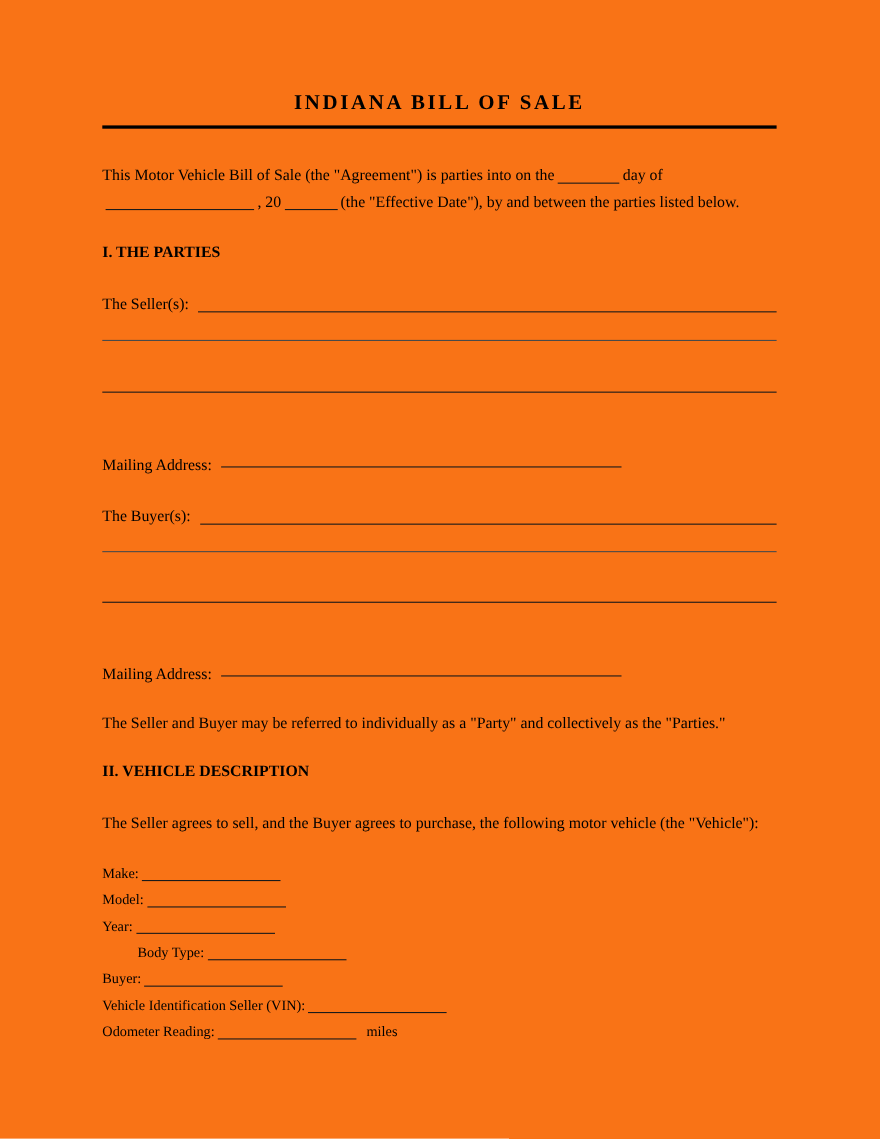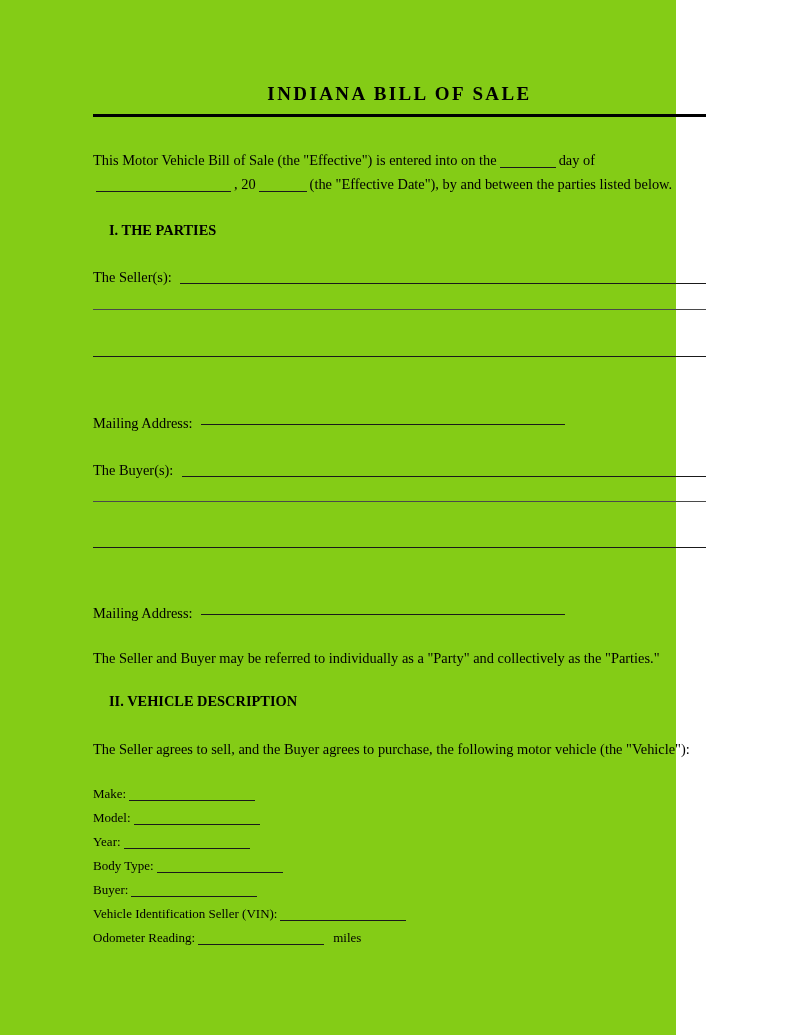--- a/index.html
+++ b/index.html
@@ -13,23 +13,23 @@
     position: relative;
     font-family: "Liberation Serif", "DejaVu Serif", serif;
     color: #000000;
     overflow: hidden;
   }
 
   .page {
     position: absolute;
     left: 0;
     top: 0;
-    width: 676px;
+    width: 800px;
     height: 1035px;
-    background: #84cc16;
+    background: #f97316;
     font-family: Liberation Serif, serif;
   }
 
   
   .doc-title {
     position: absolute;
     left: 93px;
     top: 82px;
     width: 613px;
     text-align: center;
@@ -54,21 +54,20 @@
     font-size: 14.4px;
     line-height: 24px;
     white-space: nowrap;
   }
   .heading {
     position: absolute;
     font-size: 14.4px;
     font-weight: bold;
     line-height: 20px;
     white-space: nowrap;
-    margin-left: 16px;
   }
 
   
   .blank {
     display: inline-block;
     vertical-align: -3px;
     border-bottom: 1.6px solid #1a1a1a;
     height: 11px;
     margin: 0 3px;
   }
@@ -100,21 +99,21 @@
 </style>
 </head>
 <body>
 
 <div class="page">
 
   <div class="doc-title">INDIANA BILL OF SALE</div>
   <div class="title-rule"></div>
 
   <div class="para" style="left:93px; top:148px;">
-    <span>This Motor Vehicle Bill of Sale (the "Effective") is entered into on the</span><span class="blank blank-sm"></span><span>day of</span>
+    <span>This Motor Vehicle Bill of Sale (the "Agreement") is parties into on the</span><span class="blank blank-sm"></span><span>day of</span>
   </div>
 
   <div class="para" style="left:93px; top:172px;">
     <span class="blank blank-lg"></span><span>, 20</span><span class="blank blank-xs"></span><span>(the "Effective Date"), by and between the parties listed below.</span>
   </div>
 
   <div class="heading" style="left:93px; top:220px;">I. THE PARTIES</div>
 
   <div class="para" style="left:93px; top:265px;">The Seller(s):</div>
   <div class="rule" style="left:180px; top:283px; width:526px;"></div>
@@ -143,21 +142,21 @@
   </div>
 
   <div class="field-row" style="top:806px;">
     <span class="field-label">Model:</span><span class="blank blank-md"></span>
   </div>
 
   <div class="field-row" style="top:830px;">
     <span class="field-label">Year:</span><span class="blank blank-md"></span>
   </div>
 
-  <div class="field-row" style="top:854px;">
+  <div class="field-row" style="top:854px;margin-left:32px;">
     <span class="field-label">Body Type:</span><span class="blank blank-md"></span>
   </div>
 
   <div class="field-row" style="top:878px;">
     <span class="field-label">Buyer:</span><span class="blank blank-md"></span>
   </div>
 
   <div class="field-row" style="top:902px;">
     <span class="field-label">Vehicle Identification Seller (VIN):</span><span class="blank blank-md"></span>
   </div>

